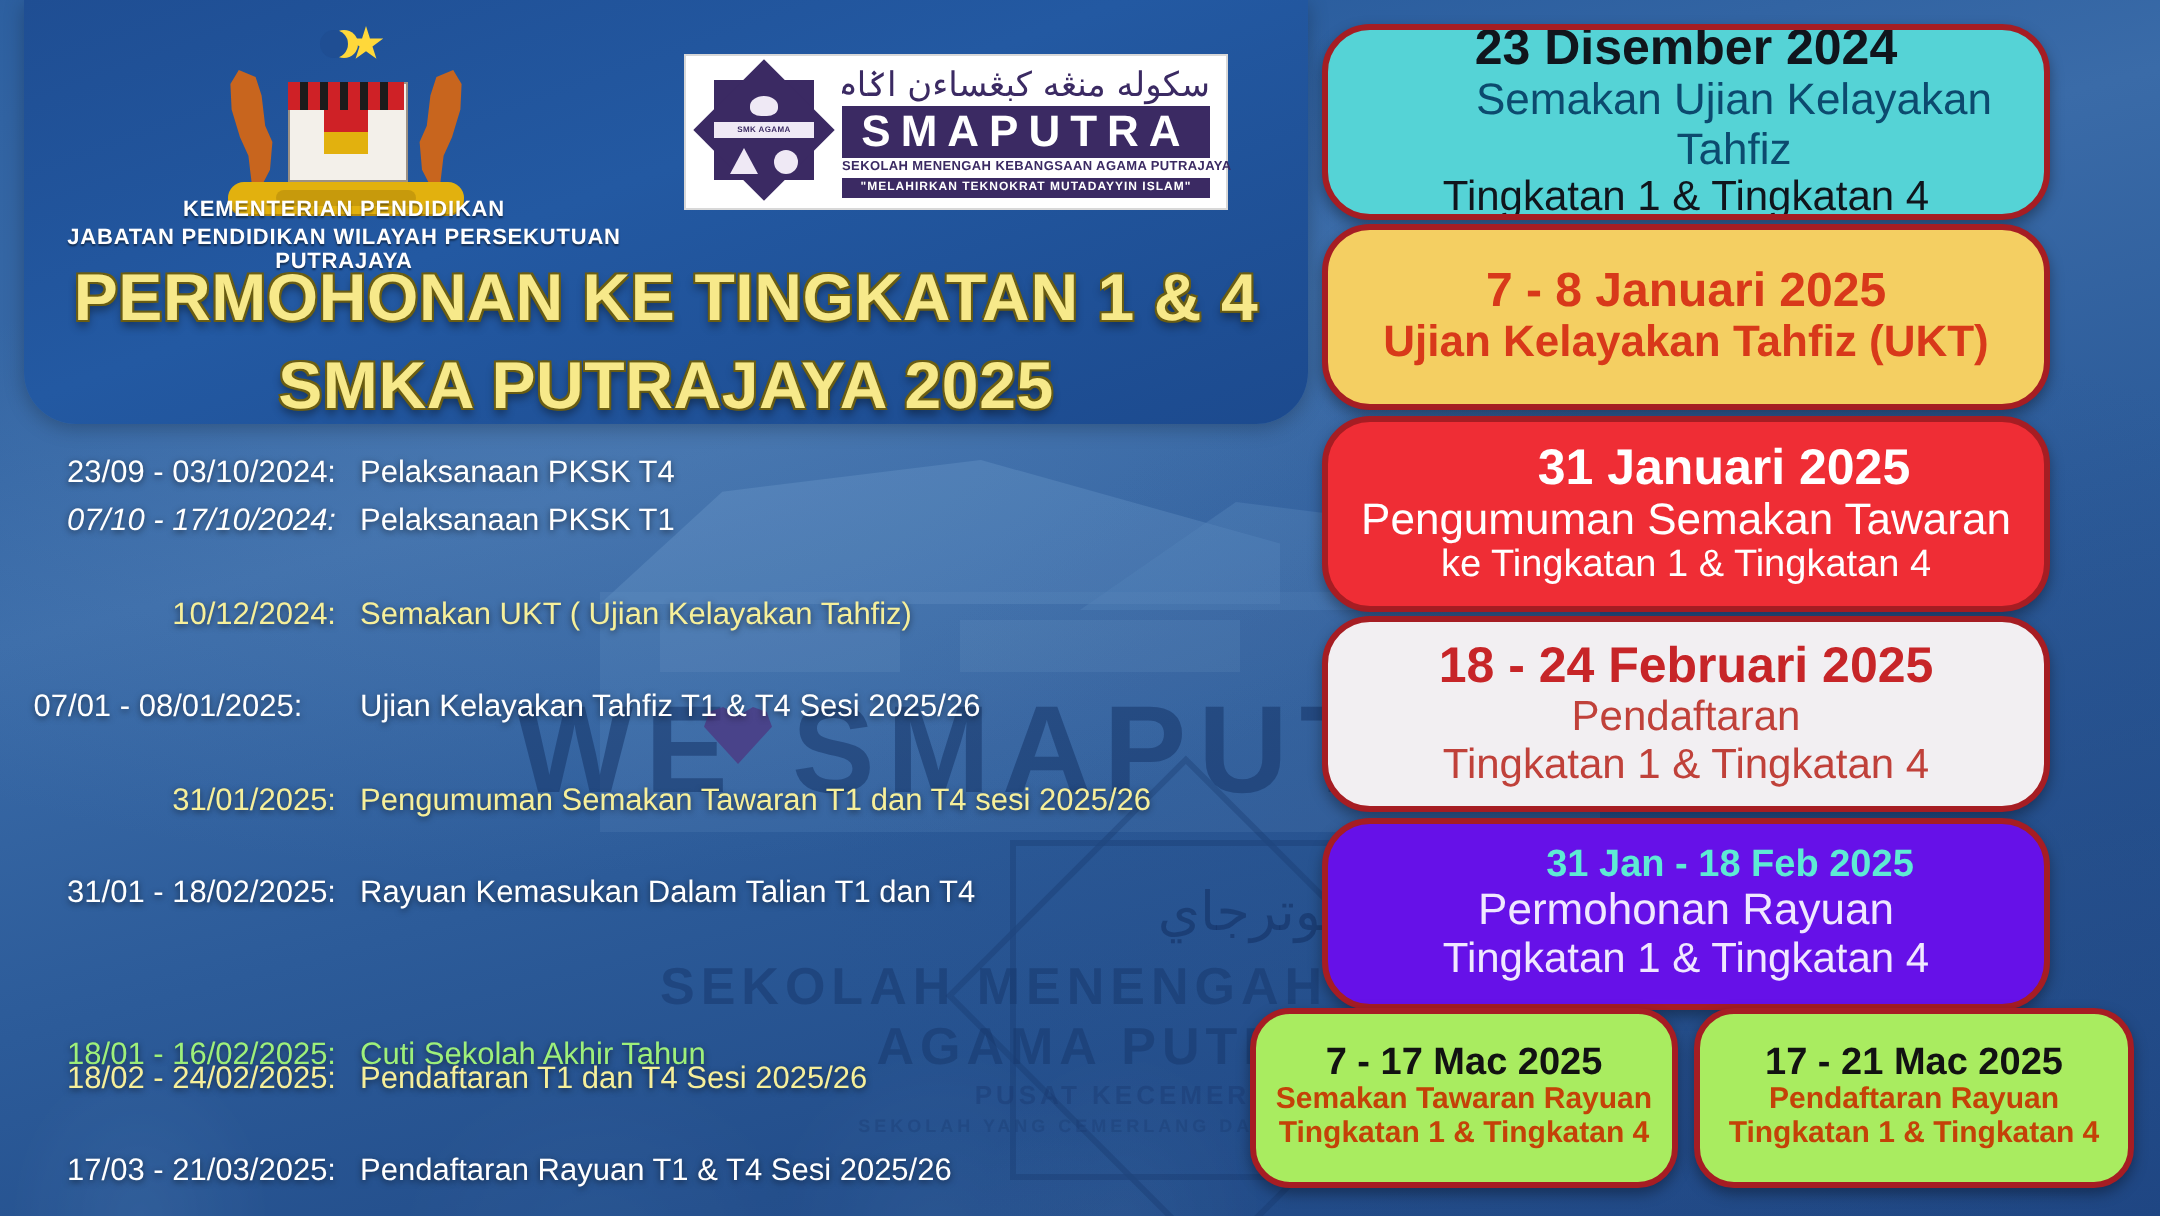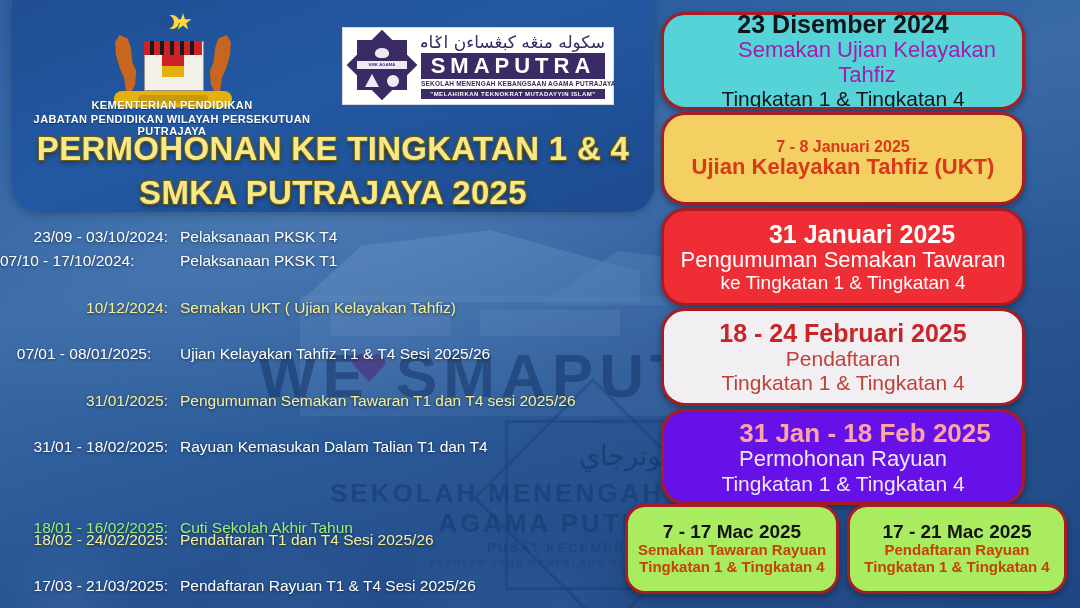--- a/index.html
+++ b/index.html
@@ -193,40 +193,40 @@
     box-shadow:0 3px 7px rgba(0,0,0,.35);
     display:flex;flex-direction:column;align-items:center;justify-content:center;
     text-align:center;overflow:hidden;
   }
   .card .l1{font-weight:bold;line-height:1.08;}
   .card .l2{line-height:1.12;}
   .card .l3{line-height:1.12;}
 
   #card-ukt-semakan{left:661px;top:12px;width:358px;height:92px;background:#55d3d6;}
   #card-ukt-semakan .l1{font-size:25px;color:#10151c;}
-  #card-ukt-semakan .l2{font-size:22px;color:#a21caf;margin-left:48px;}
+  #card-ukt-semakan .l2{font-size:22px;color:#0c4a6e;margin-left:48px;}
   #card-ukt-semakan .l3{font-size:21px;color:#10151c;}
 
   #card-ukt{left:661px;top:112px;width:358px;height:87px;background:#f4cf62;}
-  #card-ukt .l1{font-size:16px;color:#d8391a;}
+  #card-ukt .l1{font-size:24px;color:#d8391a;}
   #card-ukt .l2{font-size:22px;font-weight:bold;color:#d8391a;}
   #card-ukt .l3{font-size:20px;font-weight:bold;color:#d8391a;}
 
   #card-pengumuman{left:661px;top:208px;width:358px;height:92px;background:#ef2d35;}
   #card-pengumuman .l1{font-size:25px;color:#ffffff;margin-left:38px;}
   #card-pengumuman .l2{font-size:22px;color:#ffffff;}
   #card-pengumuman .l3{font-size:19px;color:#ffffff;}
 
   #card-pendaftaran{left:661px;top:308px;width:358px;height:92px;background:#f2eff2;}
   #card-pendaftaran .l1{font-size:25px;color:#c72528;}
   #card-pendaftaran .l2{font-size:21px;color:#c0413a;}
   #card-pendaftaran .l3{font-size:21px;color:#c0413a;}
 
   #card-rayuan{left:661px;top:409px;width:358px;height:90px;background:#6611e8;}
-  #card-rayuan .l1{font-size:26px;color:#fca5a5;margin-left:44px;}
+  #card-rayuan .l1{font-size:19px;color:#5eead4;margin-left:44px;}
   #card-rayuan .l2{font-size:22px;color:#f0e8ff;}
   #card-rayuan .l3{font-size:21px;color:#f0e8ff;}
 
   #card-semakan-rayuan{left:625px;top:504px;width:208px;height:84px;background:#a9ec60;border-radius:20px;}
   #card-semakan-rayuan .l1{font-size:19px;color:#121212;}
   #card-semakan-rayuan .l2{font-size:15px;font-weight:bold;color:#c44208;}
   #card-semakan-rayuan .l3{font-size:15px;font-weight:bold;color:#c44208;}
 
   #card-pendaftaran-rayuan{left:847px;top:504px;width:214px;height:84px;background:#a9ec60;border-radius:20px;align-items:center;}
   #card-pendaftaran-rayuan .l1{font-size:19px;color:#121212;}
@@ -298,21 +298,21 @@
       <div class="sub1">SEKOLAH MENENGAH KEBANGSAAN AGAMA PUTRAJAYA</div>
       <div class="sub2">"MELAHIRKAN TEKNOKRAT MUTADAYYIN ISLAM"</div>
     </div>
 
     <div class="title1">PERMOHONAN KE  TINGKATAN 1 &amp; 4</div>
     <div class="title2">SMKA PUTRAJAYA 2025</div>
   </div>
 
   <div id="timeline-list">
       <div class="tl-row c-white" style="left: 0px; top: 228px; width: 640px;"><span class="d" style="width: 168px; text-align: right;">23/09 - 03/10/2024:</span><span class="t">Pelaksanaan PKSK T4</span></div>
-      <div class="tl-row c-white" style="left: 0px; top: 252px; width: 640px;"><span class="d" style="width: 168px; text-align: left;">07/10 - 17/10/2024:</span><span class="t">Pelaksanaan PKSK T1</span></div>
+      <div class="tl-row c-white" style="left: 0px; top: 252px; width: 640px;"><span class="d" style="width: 168px; text-align: right; font-style: italic;">07/10 - 17/10/2024:</span><span class="t">Pelaksanaan PKSK T1</span></div>
       <div class="tl-row c-yellow" style="left: 0px; top: 299px; width: 640px;"><span class="d" style="width: 168px; text-align: right;">10/12/2024:</span><span class="t">Semakan UKT ( Ujian Kelayakan Tahfiz)</span></div>
       <div class="tl-row c-white" style="left: 0px; top: 345px; width: 640px;"><span class="d" style="width: 168px; text-align: center;">07/01 - 08/01/2025:</span><span class="t">Ujian Kelayakan Tahfiz T1 &amp; T4 Sesi 2025/26</span></div>
       <div class="tl-row c-yellow" style="left: 0px; top: 392px; width: 640px;"><span class="d" style="width: 168px; text-align: right;">31/01/2025:</span><span class="t">Pengumuman Semakan Tawaran T1 dan T4 sesi 2025/26</span></div>
       <div class="tl-row c-white" style="left: 0px; top: 438px; width: 640px;"><span class="d" style="width: 168px; text-align: right;">31/01 - 18/02/2025:</span><span class="t">Rayuan Kemasukan Dalam Talian T1 dan T4</span></div>
       <div class="tl-row c-green" style="left: 0px; top: 485px; width: 640px;"><span class="d" style="width: 168px; text-align: right; margin-top: 34px;">18/01 - 16/02/2025:</span><span class="t">Cuti Sekolah Akhir Tahun</span></div>
       <div class="tl-row c-yellow" style="left: 0px; top: 531px; width: 640px;"><span class="d" style="width: 168px; text-align: right;">18/02 - 24/02/2025:</span><span class="t">Pendaftaran T1 dan T4 Sesi 2025/26</span></div>
       <div class="tl-row c-white" style="left: 0px; top: 577px; width: 640px;"><span class="d" style="width: 168px; text-align: right;">17/03 - 21/03/2025:</span><span class="t">Pendaftaran Rayuan T1 &amp; T4 Sesi 2025/26</span></div>
     </div>
 
   <div class="card" id="card-ukt-semakan" style="background: rgb(85, 211, 214); border-color: rgb(166, 29, 35);">

